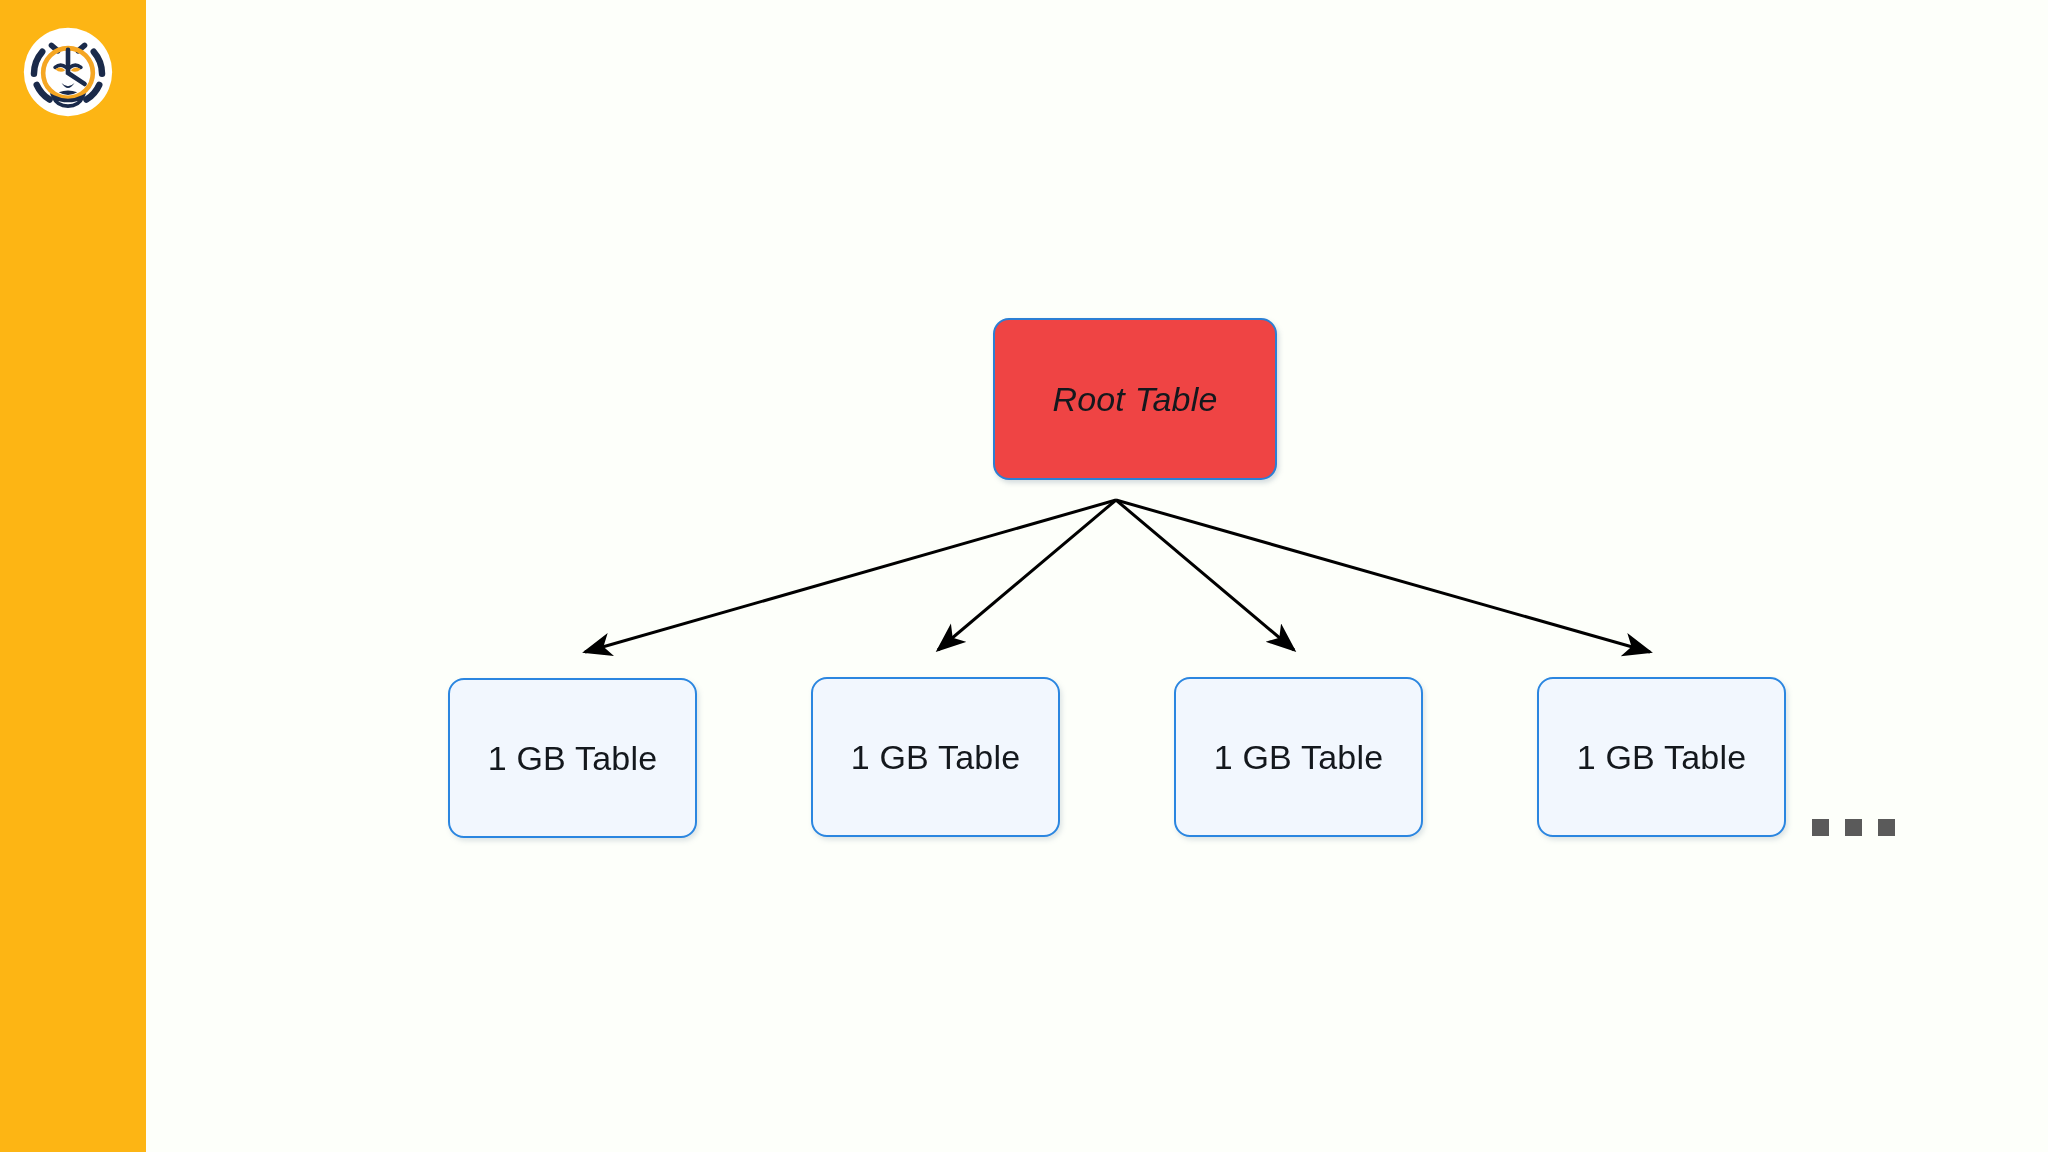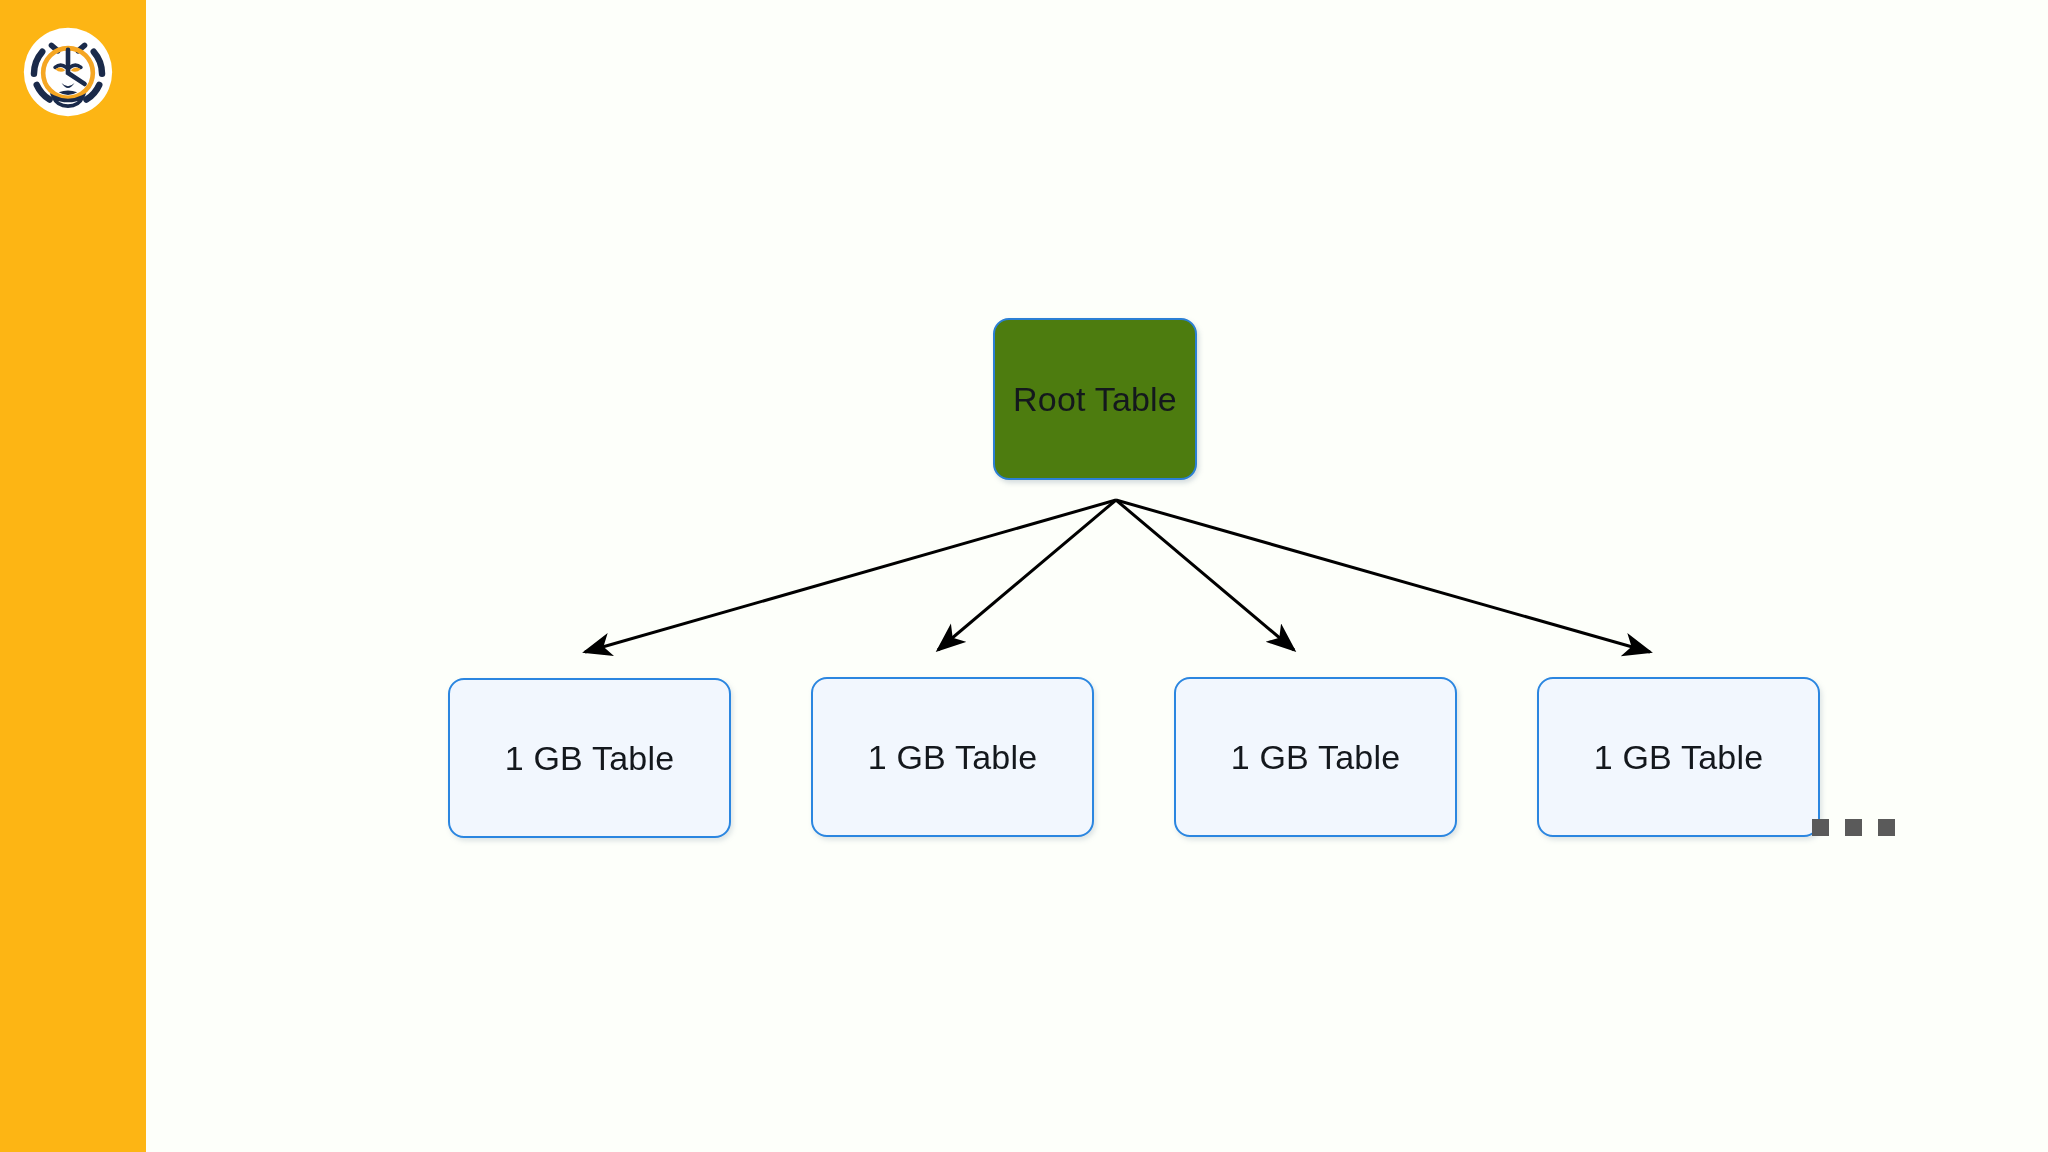--- a/index.html
+++ b/index.html
@@ -69,29 +69,30 @@
     border-radius: 16px;
     color: #14181d;
     font-size: 34px;
     letter-spacing: 0.2px;
     white-space: nowrap;
   }
 
   .node-root {
     left: 993px;
     top: 318px;
-    width: 204px;
+    width: 284px;
     height: 162px;
-    background: #4d7c0f;
+    background: #ef4444;
     border: 2.5px solid #2b7fd4;
     box-shadow: 2px 3px 5px rgba(120,140,160,0.30);
+    font-style: italic;
   }
 
   .node-leaf {
-    width: 283px;
+    width: 249px;
     height: 160px;
     background: #f2f7fe;
     border: 2.5px solid #2b86e0;
     box-shadow: 2px 3px 5px rgba(130,150,170,0.26);
   }
 
   .node-leaf.leaf-0 { left: 448px;  top: 678px; }
   .node-leaf.leaf-1 { left: 811px;  top: 677px; }
   .node-leaf.leaf-2 { left: 1174px; top: 677px; }
   .node-leaf.leaf-3 { left: 1537px; top: 677px; }

